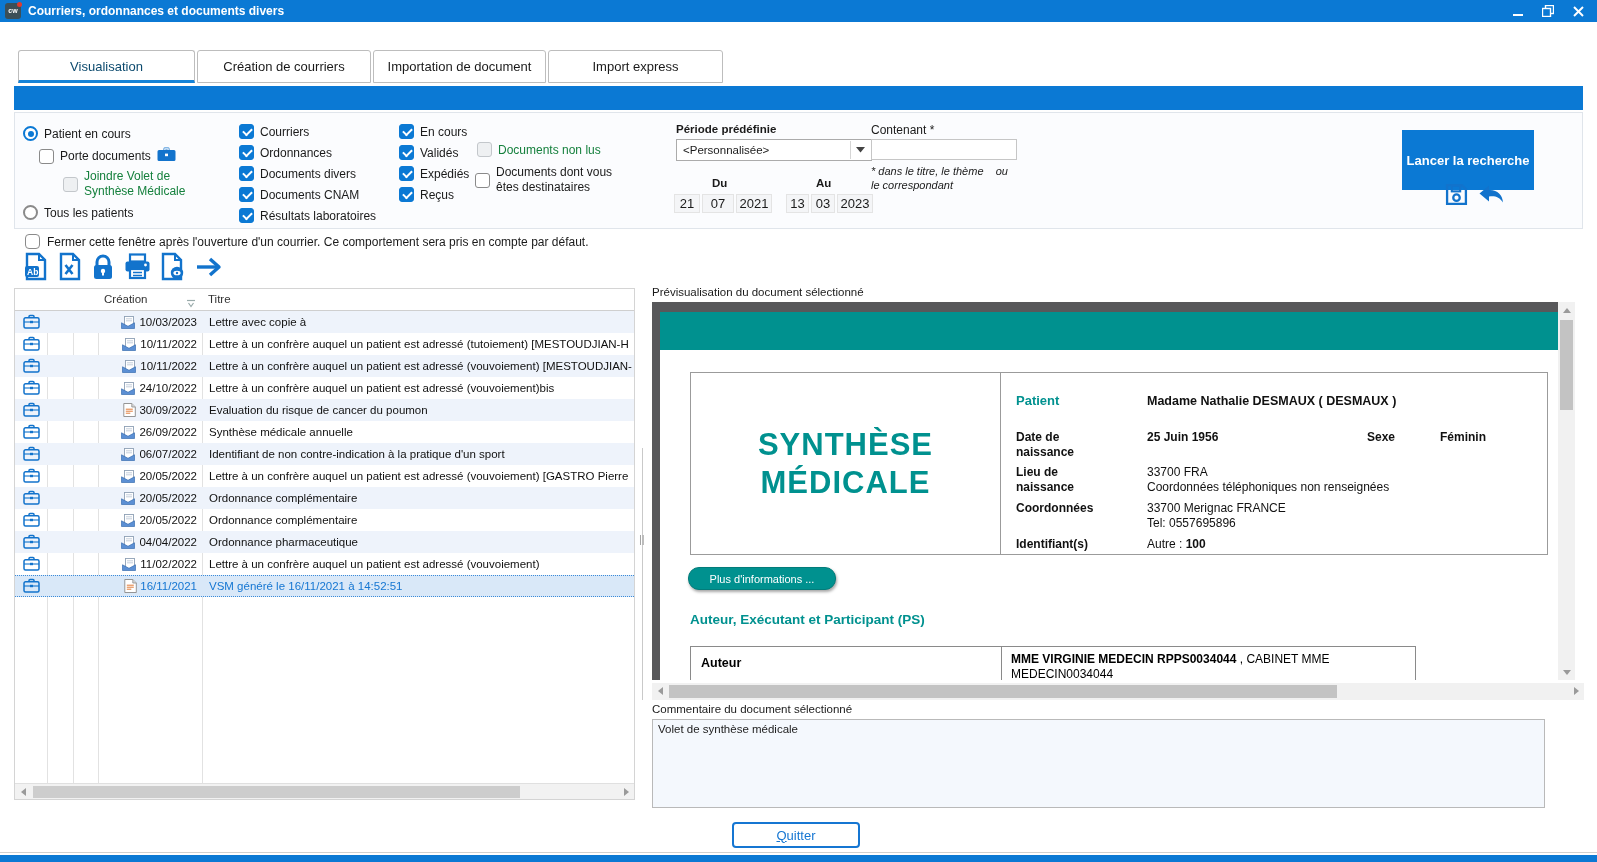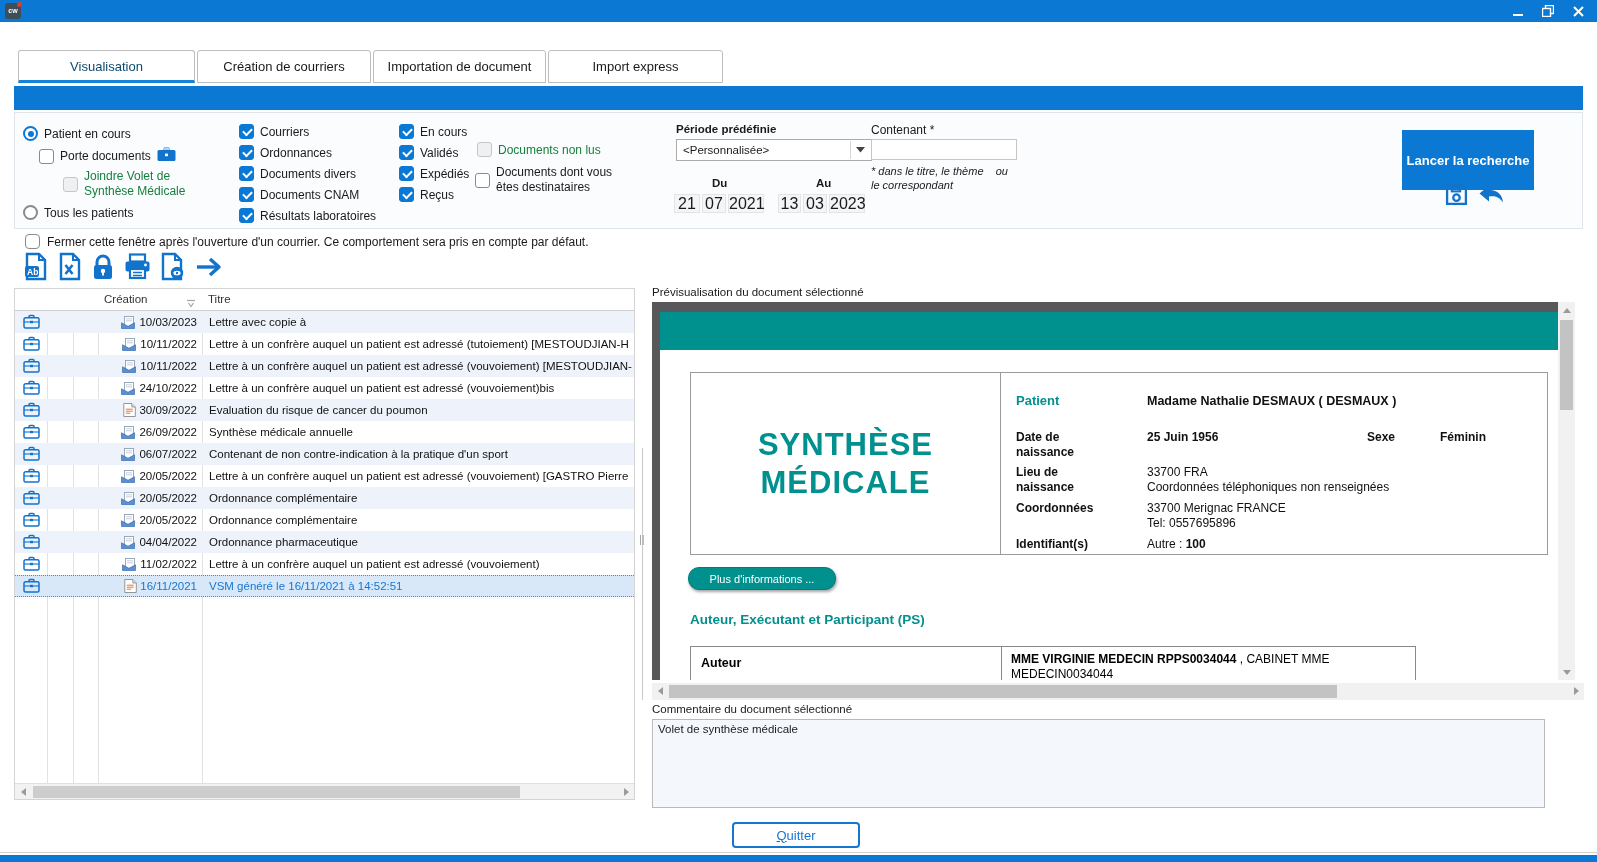--- a/index.html
+++ b/index.html
@@ -32,21 +32,21 @@
   .cb.disabled{background:#eef0f2; border-color:#c3c7cb;}
   .radio{width:15px; height:15px; border-radius:50%; flex:0 0 15px; border:2px solid #8a8a8a; background:#fff; position:relative; cursor:pointer;}
   .radio.on{border-color:var(--accent);}
   .radio.on::after{content:""; position:absolute; left:2.5px; top:2.5px; width:6px; height:6px; border-radius:50%; background:var(--accent);}
   .dim{color:#15803d;}
   .two-line{line-height:15px; white-space:normal;}
   .chk-row{display:flex; align-items:center; gap:6px; height:21px;}
   .bold{font-weight:bold;}
   .combo{position:absolute; left:661px; top:26px; width:196px; height:22px; border:1px solid #ababab; background:#fff; font-size:11.5px; line-height:20px; padding-left:6px; cursor:pointer;}
   .combo .caret{position:absolute; right:1px; top:1px; width:20px; height:18px; display:flex; align-items:center; justify-content:center; border-left:1px solid #d5d5d5;}
-  .datebox{height:19px; background:#f4f5f7; border:1px solid #e4e4e4; font-size:16px; text-align:center; line-height:17px;}
+  .datebox{height:19px; background:#f4f5f7; border:1px solid #e4e4e4; font-size:13px; text-align:center; line-height:17px;}
   .text-input{border:1px solid #c6c6c6; background:#fff; height:21px; width:146px; font-size:12px; padding:0 4px; font-family:inherit;}
   .note{line-height:14px; font-size:11px; white-space:pre;}
   .search-btn{position:absolute; left:1387px; top:17px; width:132px; height:60px; background:var(--accent); color:#fff; font-weight:bold; font-size:13px; border:none; cursor:pointer; font-family:inherit;}
   .mini-icon{position:absolute; cursor:pointer;}
 
   
   .close-after{position:absolute; left:25px; top:234px; display:flex; align-items:center; gap:7px; font-size:12px; color:#1a1a1a;}
   .toolbar{position:absolute; left:23px; top:252px; display:flex; gap:9px; align-items:center;}
   .tool-btn{cursor:pointer; display:flex; align-items:center;}
 
@@ -107,20 +107,21 @@
   .foot-line{position:absolute; left:0; top:852px; width:1597px; height:1px; background:#d0d0d0;}
   .foot-strip{position:absolute; left:0; top:855px; width:1597px; height:7px; background:var(--accent);}
 </style>
 </head>
 <body>
 
 <div id="app">
 
   <div class="titlebar">
     <div class="app-icon">cw</div>
+    <div class="title-text">Courriers, ordonnances et documents divers</div>
     <div class="win-controls">
       <div class="win-btn">
           <svg width="11" height="11">
             <line x1="0" y1="9" x2="10" y2="9" stroke="#fff" stroke-width="2"></line>
           </svg>
         </div>
       <div class="win-btn">
           <svg width="12" height="12">
             <rect x="3.5" y="0.5" width="8" height="8" fill="none" stroke="#fff" stroke-width="1.4"></rect>
             <rect x="0.5" y="3.5" width="8" height="8" fill="#0b79d4" stroke="#fff" stroke-width="1.4"></rect>
@@ -220,21 +221,21 @@
       <span class="caret">
           <svg width="9" height="6">
             <path d="M0 0 L4.5 5.5 L9 0 Z" fill="#444"></path>
           </svg>
         </span>
     </div>
     <div class="bold" style="position:absolute; left:697px; top:64px; font-size:11.5px;">Du</div>
     <div class="bold" style="position:absolute; left:801px; top:64px; font-size:11.5px;">Au</div>
     <div style="position:absolute; left:659px; top:81px; display:flex; gap:2px;">
       <span class="datebox" style="width:26px;">21</span>
-      <span class="datebox" style="width:24px;">07</span>
+      <span class="datebox" style="width:32px;">07</span>
       <span class="datebox" style="width:36px;">2021</span>
       <span style="width:10px;"></span>
       <span class="datebox" style="width:23px;">13</span>
       <span class="datebox" style="width:24px;">03</span>
       <span class="datebox" style="width:36px;">2023</span>
     </div>
 
     <div style="position:absolute; left:856px; top:10px; font-size:12px;">Contenant *</div>
     <input class="text-input" style="position: absolute; left: 856px; top: 26px;">
     <div class="note" style="position:absolute; left:856px; top:51px;font-style:italic;"><span>* dans le titre, le thème    ou</span><br><span>le correspondant</span></div>
@@ -474,21 +475,21 @@
           <span class="tcell c3">
             <span style="display:inline-flex;">
               <svg width="15" height="13" viewBox="0 0 15 13">
                 <rect x="3.5" y="0.5" width="9" height="10.5" fill="#fff" stroke="#8fa0b5" stroke-width="0.9"></rect>
                 <path d="M5 2.8 h6 M5 4.8 h6" stroke="#b6c3d2" stroke-width="0.8"></path>
                 <path d="M0.5 6.8 L7 10.3 L13.5 6.8 V12.5 H0.5 Z" fill="#5b8fd4" stroke="#3a6fb0" stroke-width="0.7"></path>
               </svg>
             </span>
             <span>06/07/2022</span>
           </span>
-          <span class="tcell c4">Contenant de non contre-indication à la pratique d'un sport</span>
+          <span class="tcell c4">Identifiant de non contre-indication à la pratique d'un sport</span>
         </div>
         <div class="trow">
           <span class="tcell c0">
             <span><svg width="17" height="15" viewBox="0 0 17 15">
                 <rect x="1" y="3.8" width="15" height="10.2" rx="1.5" fill="none" stroke="#1273cc" stroke-width="1.5"></rect>
                 <path d="M6 3.8 V2.4 A1 1 0 0 1 7 1.4 H10 A1 1 0 0 1 11 2.4 V3.8" fill="none" stroke="#1273cc" stroke-width="1.5"></path>
                 <path d="M1 8 H16" stroke="#1273cc" stroke-width="1.1"></path>
                 <rect x="7" y="6.8" width="3" height="2.4" fill="#1273cc"></rect>
               </svg></span>
           </span>

